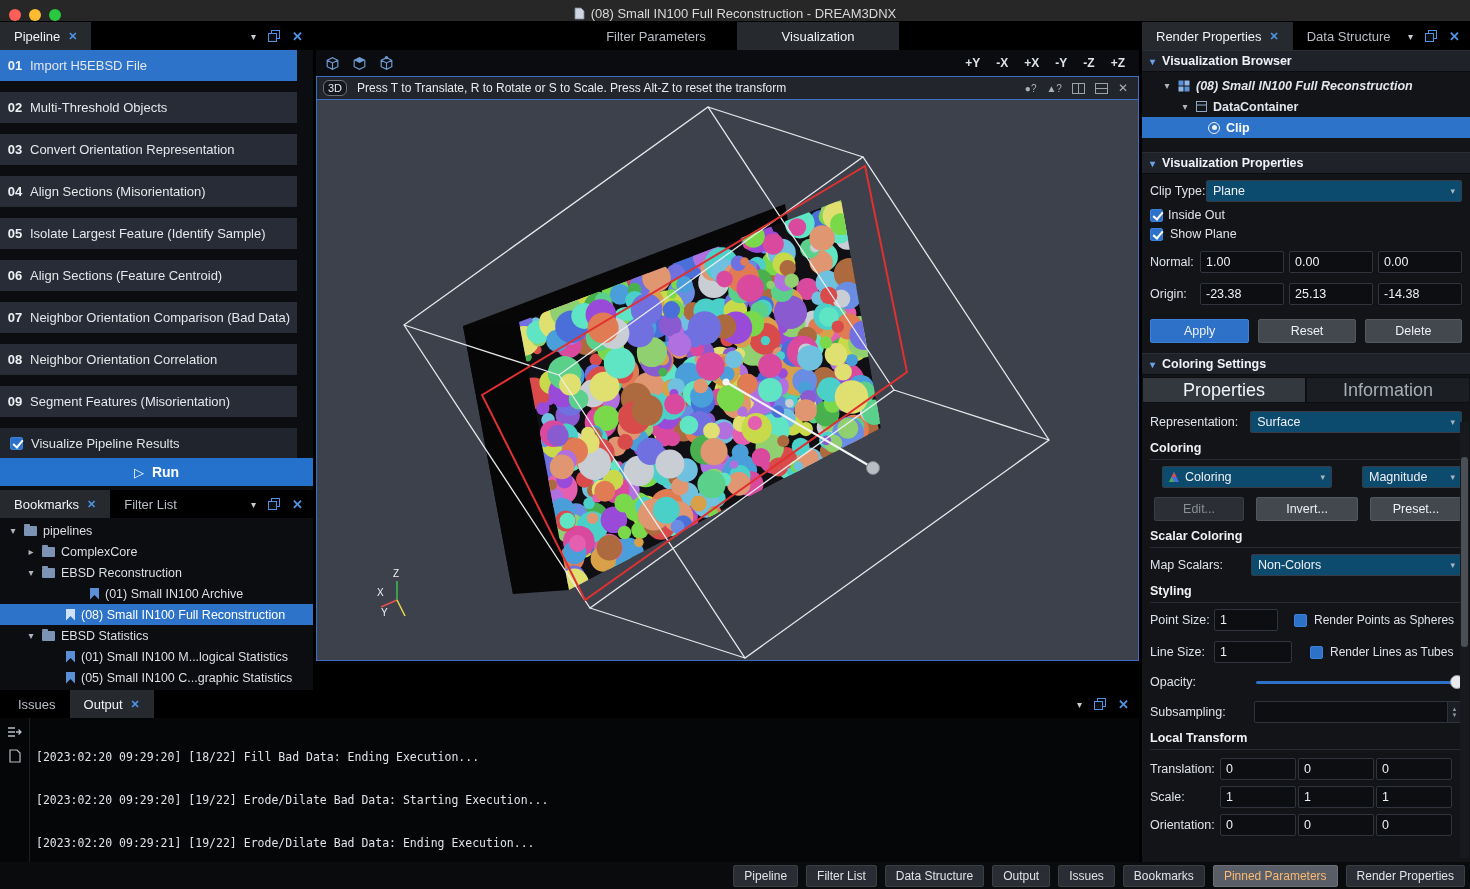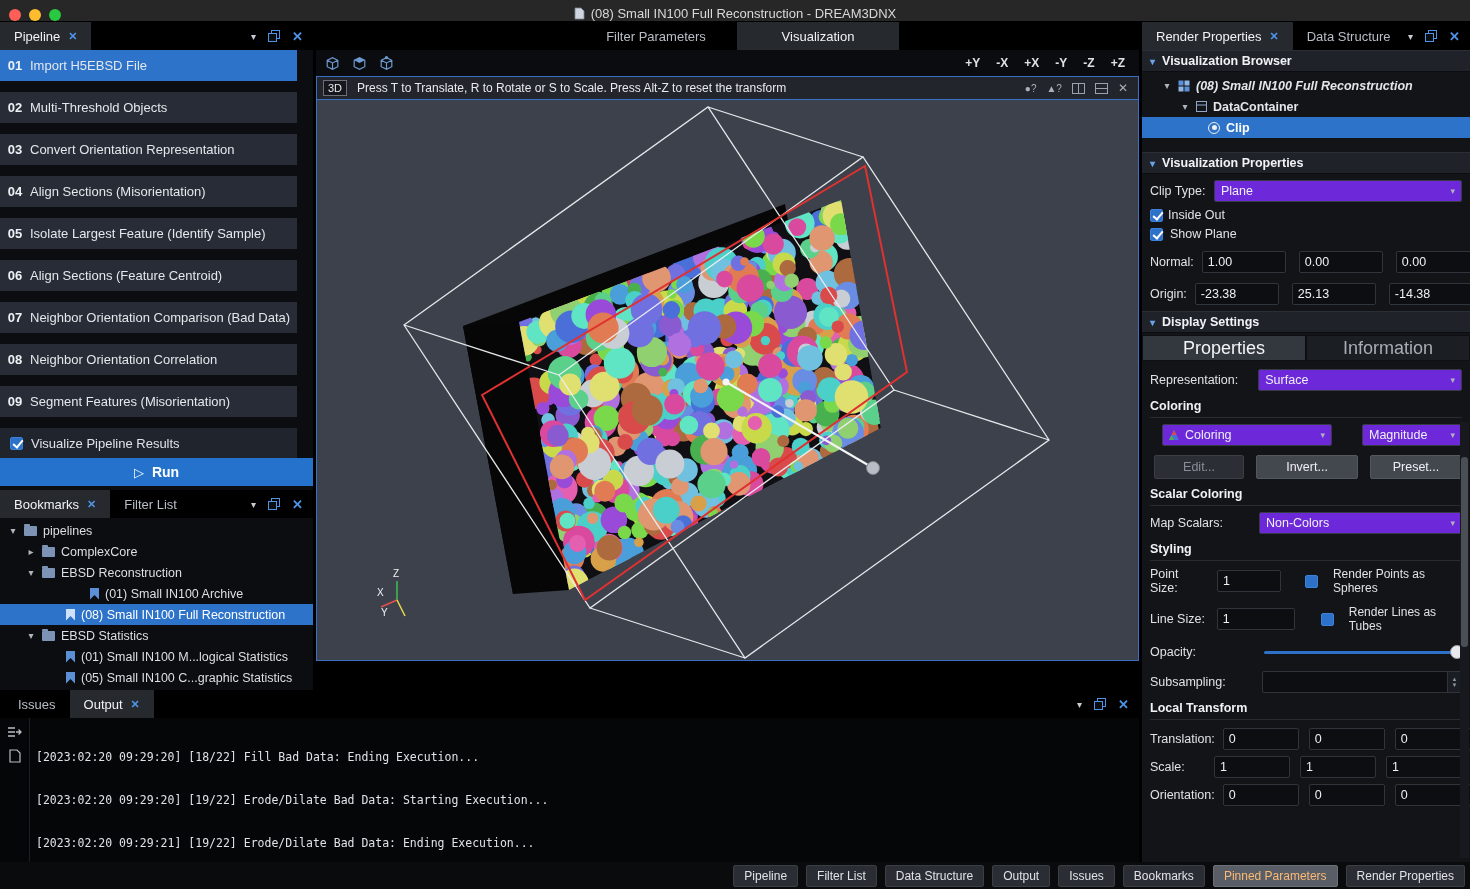--- a/index.html
+++ b/index.html
@@ -51,21 +51,21 @@
   .hscroll{width:313px;height:11px;margin-top:6px;background:#191c21;}
   .hscroll .thumb{width:288px;height:11px;background:#3b3f47;margin-left:2px;}
 
   
   .center{position:absolute;left:316px;top:22px;width:823px;height:640px;background:#000;}
   .ctab{width:162px;justify-content:center;}
   .toolbar{height:26px;display:flex;align-items:center;background:#0b0c0f;padding:0 8px;gap:10px;}
   .camlabels{margin-left:auto;display:flex;gap:16px;font-size:12px;font-weight:bold;color:#dde1e8;padding-right:6px;}
   .viewwrap{border:1px solid #3a6fc4;height:585px;}
   .hintbar{height:23px;background:#22252b;display:flex;align-items:center;gap:10px;padding:0 6px;border-bottom:1px solid #3a6fc4;}
-  .badge3d{border:1px solid #6a707a;background:#15171c;color:#e4e7ec;font-size:11px;padding:1px 4px;border-radius:0;}
+  .badge3d{border:1px solid #6a707a;background:#15171c;color:#e4e7ec;font-size:11px;padding:1px 4px;border-radius:6px;}
   .hinttext{font-size:12px;color:#e8eaee;}
   .hinticons{margin-left:auto;display:flex;align-items:center;gap:10px;color:#aab0b9;font-size:10px;padding-right:4px;}
   .viewport{position:relative;width:821px;height:560px;background:#3c414b;}
 
   
   .bottom-panel{position:absolute;left:0;top:690px;width:1139px;height:172px;background:#050608;}
   .console{position:relative;height:144px;background:#050608;overflow:hidden;}
   .gutter{position:absolute;left:0;top:0;width:30px;height:144px;border-right:1px solid #1c1f24;
           display:flex;flex-direction:column;align-items:center;gap:10px;padding-top:8px;}
   .clines{position:absolute;left:36px;top:4px;right:4px;font-family:"DejaVu Sans Mono",monospace;
@@ -74,23 +74,23 @@
   
   .right-panel{position:absolute;left:1142px;top:22px;width:328px;height:840px;background:#121418;overflow:hidden;}
   .sechdr{display:flex;align-items:center;gap:7px;height:22px;background:#1f2329;border-top:1px solid #2a2e35;
           border-bottom:1px solid #0b0d10;font-weight:bold;color:#f0f2f6;font-size:12.5px;padding-left:8px;}
   .sechdr .schev{color:#6aa3e8;font-size:10px;}
   .vbrow{height:21px;display:flex;align-items:center;gap:6px;font-size:12.5px;color:#e2e5ea;}
   .vbrow.sel{background:#2d73c9;color:#fff;}
   .eye{width:12px;height:12px;border-radius:50%;border:1.5px solid #eef0f4;position:relative;flex:none;}
   .eye::after{content:'';position:absolute;inset:2.5px;border-radius:50%;background:#eef0f4;}
   .vprops{padding:6px 8px 0 8px;}
-  .frow{display:flex;align-items:center;margin-bottom:6px;gap:8px;}
+  .frow{display:flex;align-items:center;margin-bottom:6px;}
   .flabel{font-size:12.5px;color:#dfe2e7;}
-  .dd{background:#6d28d9;border:1px solid #363b44;border-radius:2px;height:22px;display:flex;align-items:center;
+  .dd{background:#0c4a6e;border:1px solid #363b44;border-radius:2px;height:22px;display:flex;align-items:center;
       padding:0 6px;color:#eef0f4;font-size:12.5px;gap:6px;}
   .dd .dda{margin-left:auto;color:#aeb4bc;font-size:9px;}
   .num{background:#0c0e12;border:1px solid #30343c;border-radius:2px;height:22px;color:#eef0f4;
        font-size:12.5px;padding:0 5px;font-family:"Liberation Sans",sans-serif;}
   .btn{background:#43474e;border:1px solid #53575e;border-radius:2px;height:24px;color:#eef0f4;
        font-size:12.5px;display:flex;align-items:center;justify-content:center;}
   .btn.blue{background:#2d72c8;border-color:#3b82d8;}
   .btn.dim{background:#2b2e34;border-color:#3a3e45;color:#8a8f97;}
   .proptabs{display:flex;height:26px;margin-top:2px;}
   .proptab{flex:1;display:flex;align-items:center;justify-content:center;font-size:18px;
@@ -1051,25 +1051,30 @@
         <input class="num" style="width: 84px;" value="1.00">
         <input class="num" style="width: 84px; margin-left: 5px;" value="0.00">
         <input class="num" style="width: 84px; margin-left: 5px;" value="0.00">
       </div>
       <div class="frow" style="margin-top:10px">
         <span class="flabel" style="width:52px">Origin:</span>
         <input class="num" style="width: 84px;" value="-23.38">
         <input class="num" style="width: 84px; margin-left: 5px;" value="25.13">
         <input class="num" style="width: 84px; margin-left: 5px;" value="-14.38">
       </div>
+      <div class="frow" style="margin-top:14px;margin-bottom:10px;gap:9px">
+        <button class="btn blue" style="width:100px">Apply</button>
+        <button class="btn" style="width:98px">Reset</button>
+        <button class="btn" style="width:98px">Delete</button>
+      </div>
     </div>
 
     <div class="sechdr">
       <span class="schev">▾</span>
-      <span>Display Settings</span>
+      <span>Coloring Settings</span>
     </div>
 
     <div class="proptabs">
       <div class="proptab active">Properties</div>
       <div class="proptab">Information</div>
     </div>
 
     <div class="vprops">
       <div class="frow" style="margin-top:2px">
         <span class="flabel">Representation:</span>

